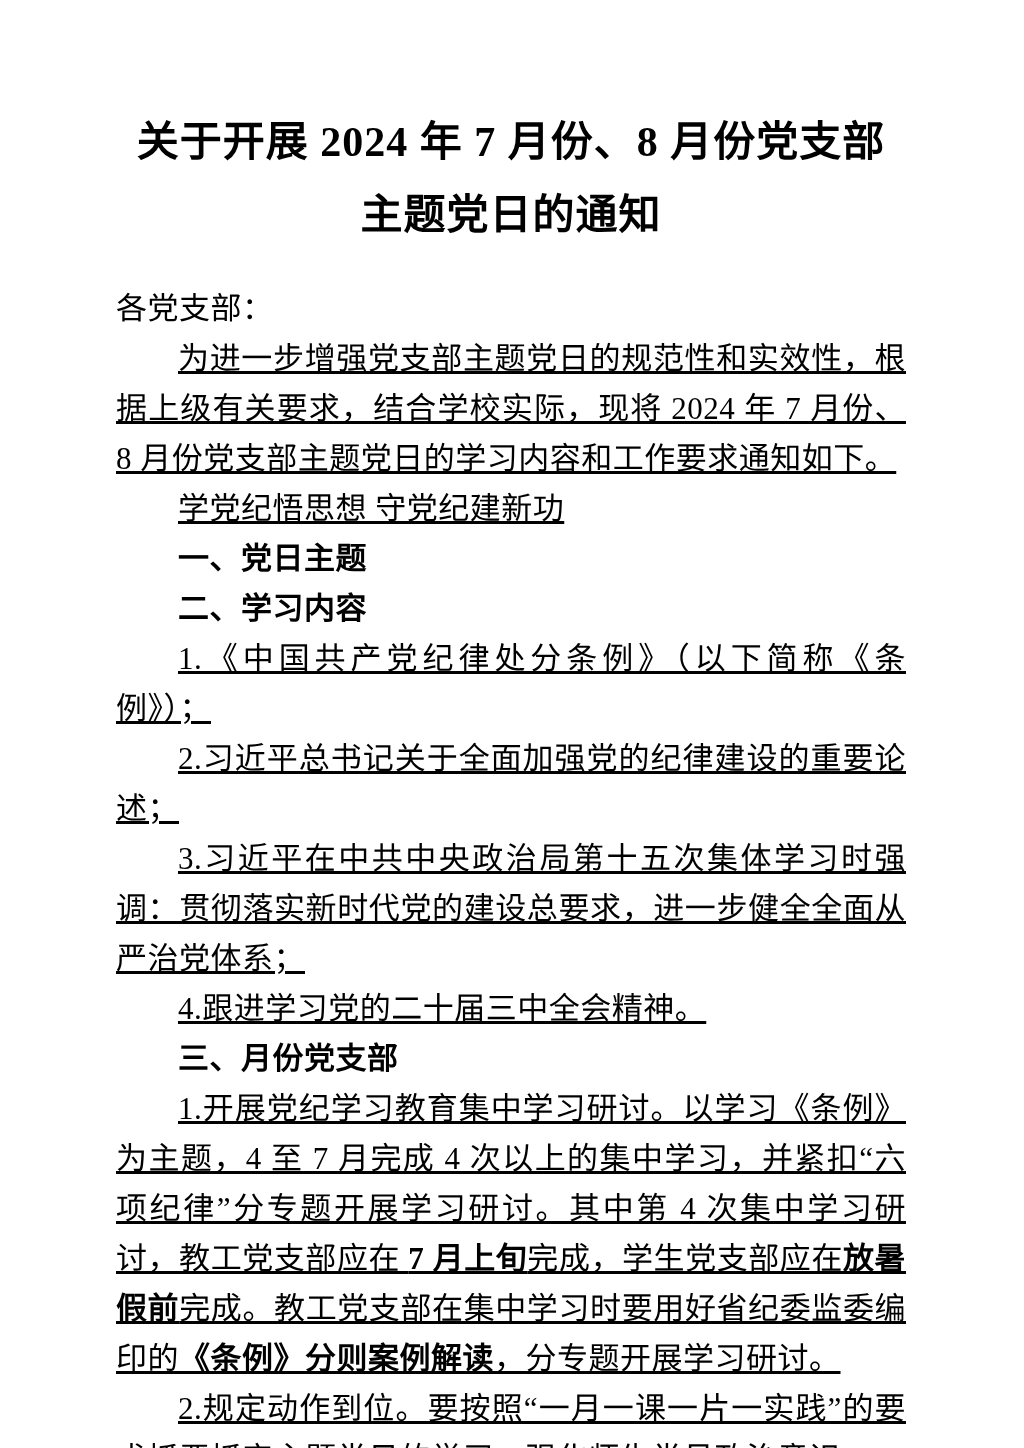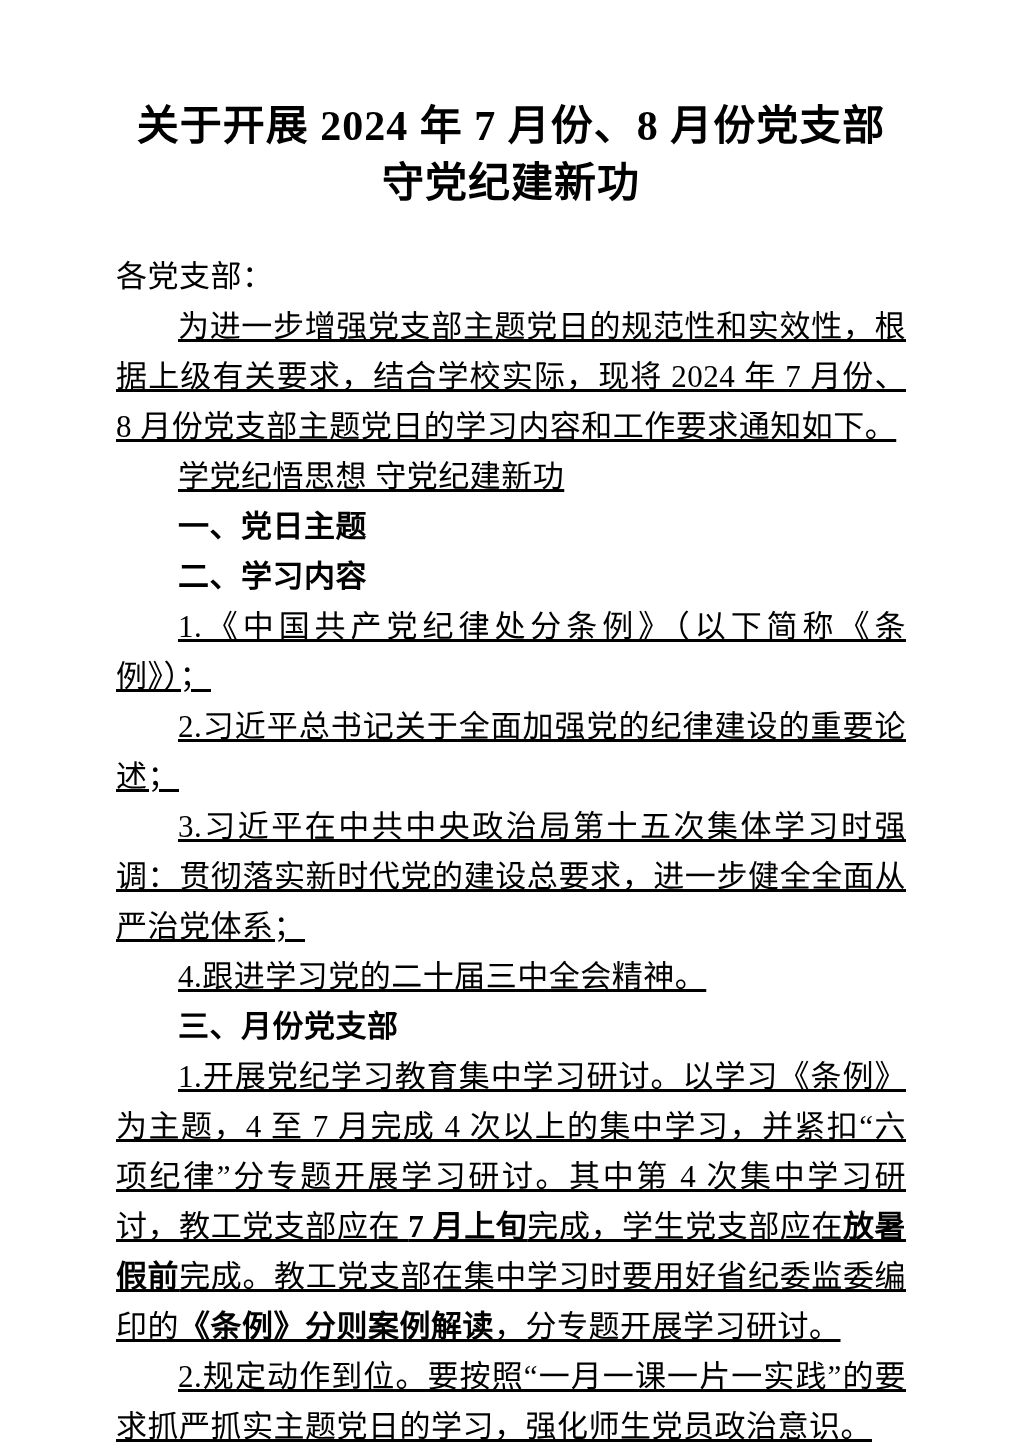--- a/index.html
+++ b/index.html
@@ -16,21 +16,21 @@
   }
   .doc-title {
     font-family: "Liberation Serif", serif;
     font-weight: 700;
     font-size: 42px;
     line-height: 57px;
     text-align: center;
     margin: 0 0 40px 0;
     letter-spacing: 1px;
   }
-  .title-line { display: block; white-space: nowrap; }
+  .title-line { display: block; white-space: nowrap; margin-top: 16px; }
   .para {
     margin: 0;
     font-family: "Liberation Serif", serif;
     font-size: 31px;
     line-height: 50px;
     text-align: justify;
     letter-spacing: 0.5px;
   }
   .para.indent { text-indent: 2em; text-decoration: underline; }
   .para.heading {
@@ -41,21 +41,21 @@
   }
   .bold-run { font-weight: 700; }
 </style>
 </head>
 <body>
 
 <div class="page">
 
   <h1 class="doc-title">
     <span class="title-line">关于开展 2024 年 7 月份、8 月份党支部</span>
-    <span class="title-line">守党纪建新功</span>
+    <span class="title-line">主题党日的通知</span>
   </h1>
 
   <p class="para">各党支部：</p>
 
   <p class="para indent">为进一步增强党支部主题党日的规范性和实效性，根据上级有关要求，结合学校实际，现将 2024 年 7 月份、8 月份党支部主题党日的学习内容和工作要求通知如下。</p>
 
   <p class="para indent">学党纪悟思想 守党纪建新功</p>
 
   <p class="para heading">一、党日主题</p>
 

